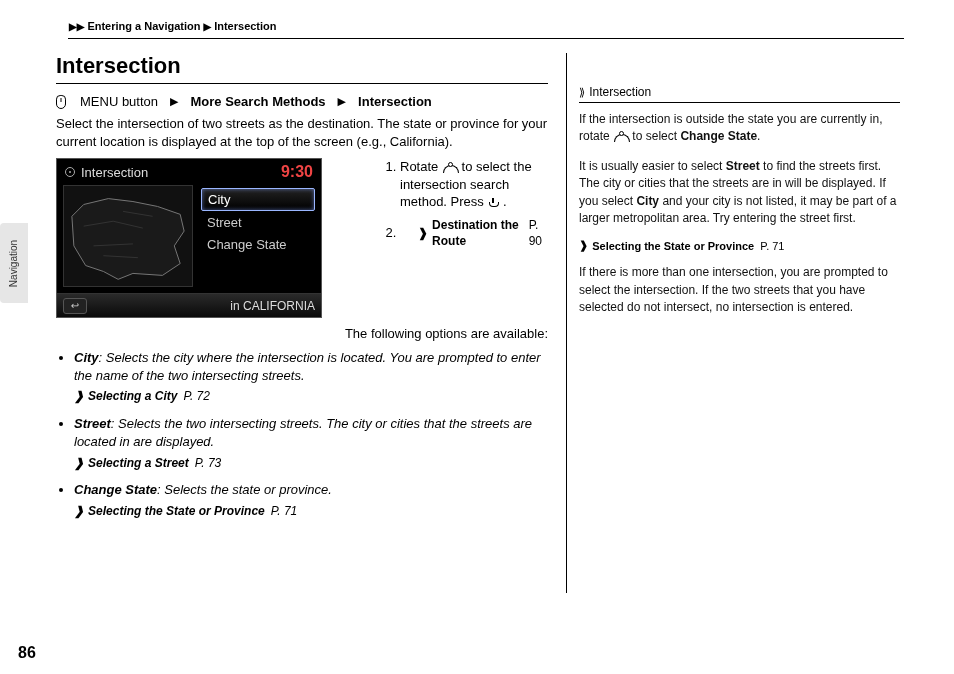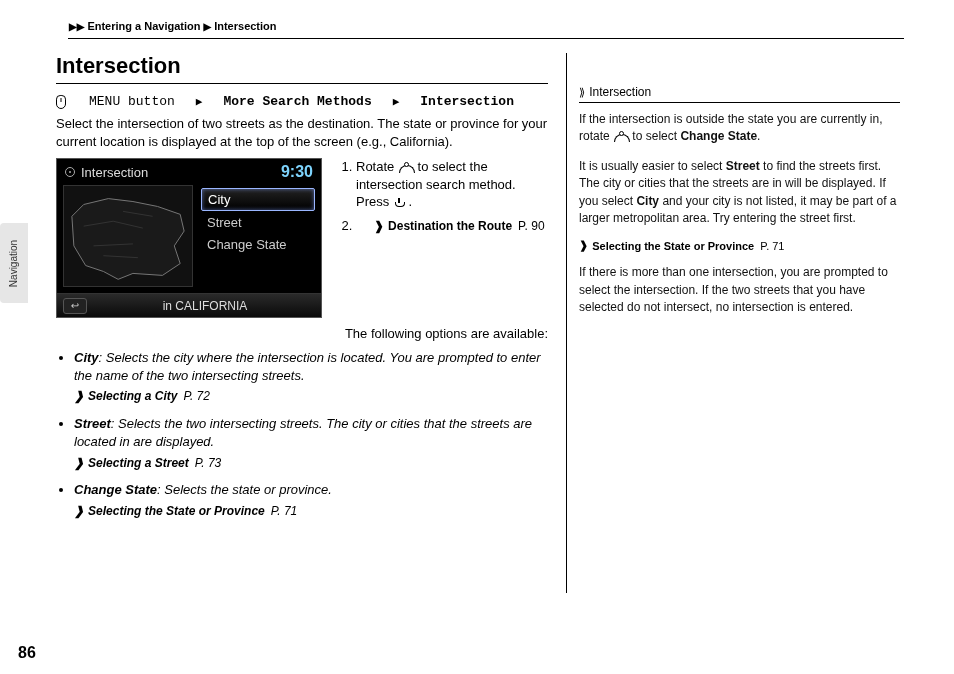--- a/index.html
+++ b/index.html
@@ -58,67 +58,66 @@
     font-weight: bold;
     margin: 0 0 6px 0;
     border-bottom: 1px solid #000;
     padding-bottom: 4px;
   }
   .path-line {
     margin: 10px 0 6px 0;
     display: flex;
     align-items: center;
     flex-wrap: wrap;
-    gap: 21px;
+    gap: 12px;
     font-size: 13px;
-    font-family: Liberation Mono, monospace;
   }
   .path-line .bold { font-weight: bold; }
   .mouse-icon {
     display:inline-block; width:10px; height:14px; border:1px solid #000;
     border-radius: 5px 5px 6px 6px; position: relative; margin-right:2px;
   }
   .mouse-icon::after { content:""; position:absolute; left:50%; top:2px; width:1px; height:4px; background:#000; transform:translateX(-50%);}
   .tri { font-size: 11px; }
   .intro { margin: 4px 0 8px 0; line-height: 1.35; }
   .screenshot-row { display: flex; gap: 16px; margin-bottom: 8px; align-items: flex-start;}
   .device-shot {
     width: 266px; height: 160px; background: #000; border:1px solid #555; position: relative;
     color:#fff; font-family: Arial, sans-serif;
   }
   .ds-top { display:flex; justify-content:space-between; padding:4px 8px 2px 8px; font-size:13px; align-items:center;}
   .ds-top .left { display:flex; align-items:center; gap:6px;}
   .gps-ico { width:10px; height:10px; border:1px solid #aaa; border-radius:50%; position:relative;}
   .gps-ico::after{content:"";position:absolute;left:3px;top:3px;width:2px;height:2px;background:#aaa;border-radius:50%;}
   .ds-title { font-weight:normal; color:#ddd;}
-  .ds-time { font-weight:bold; font-size:16px; color:#7dd3fc;}
+  .ds-time { font-weight:bold; font-size:16px; color:#ef4444;}
   .ds-body { display:flex; height:106px; }
   .ds-map {
     flex: 0 0 130px; margin:2px 4px 2px 6px; border:1px solid #333; background:#111;
     position:relative; overflow:hidden;
   }
   .ds-map svg { width:100%; height:100%; }
   .ds-menu { flex:1; padding:4px 6px 0 4px; }
   .ds-item {
     color:#ccc; font-size:13px; padding:3px 6px; margin:1px 0;
   }
   .ds-item.sel {
     border:1px solid #9ab6ff; border-radius:2px; background:linear-gradient(#222,#000);
     box-shadow:0 0 4px rgba(130,160,255,.6) inset;
     color:#fff;
   }
   .ds-bottom {
     position:absolute; left:0; right:0; bottom:0; height:24px; display:flex; align-items:center;
     padding:0 6px; background:linear-gradient(#2a2a2a,#0a0a0a); border-top:1px solid #333;
   }
   .ds-back { width:24px; height:16px; background:#222; border:1px solid #555; border-radius:3px; display:flex;align-items:center;justify-content:center; font-size:10px;color:#ccc;}
-  .ds-state { flex:1; text-align:center; color:#ddd; font-size:12px; padding-left:8px;}
+  .ds-state { flex:1; text-align:right; color:#ddd; font-size:12px; padding-left:8px;}
   .steps { flex:1; }
   .steps ol { margin:0; padding-left: 18px; }
-  .steps li { margin-bottom: 6px; line-height:1.35;}
+  .steps li { margin-bottom: 6px; line-height:1.35;margin-left:44px;}
   .dial-icon {
     display:inline-block; width:16px; height:10px; position:relative; vertical-align:middle;
   }
   .dial-icon::before{
     content:""; position:absolute; left:1px; top:2px; width:14px; height:7px;
     border:1px solid #000; border-bottom:none; border-radius:10px 10px 0 0;
   }
   .dial-icon::after{
     content:""; position:absolute; left:6px; top:-1px; width:3px; height:3px;
     border:1px solid #000; border-radius:50%; background:#fff;

